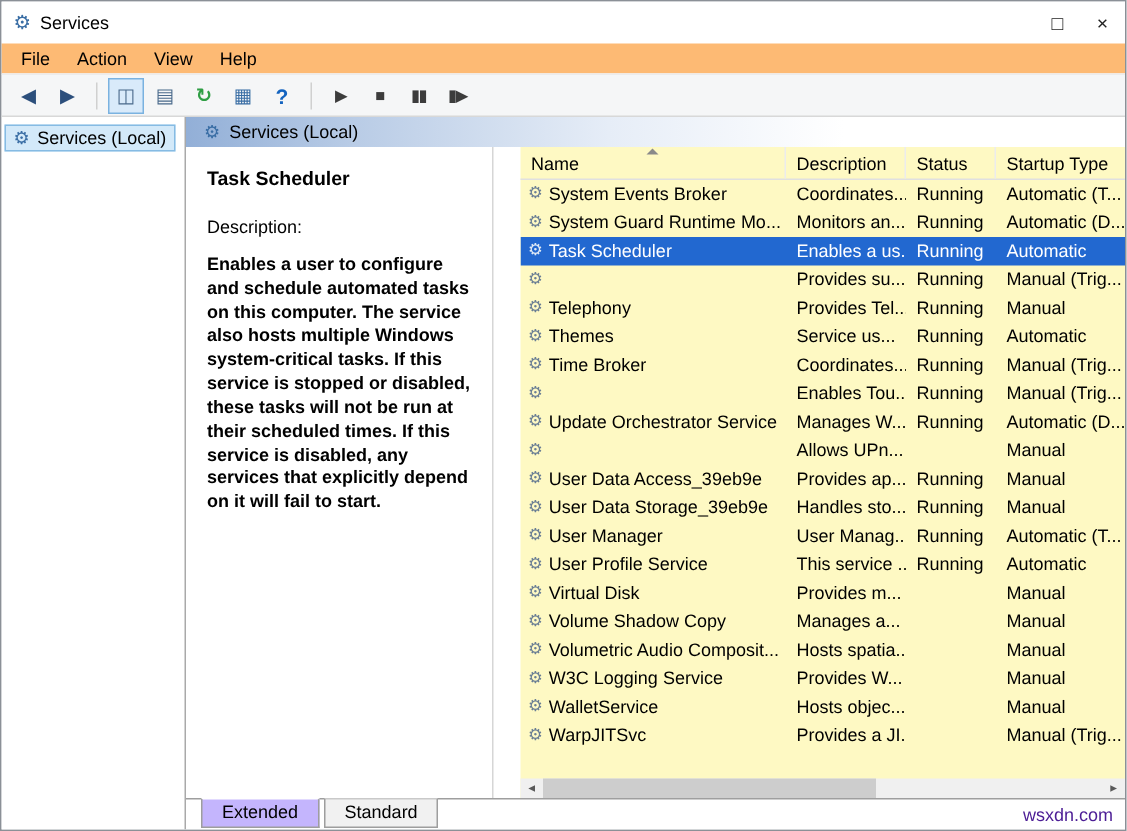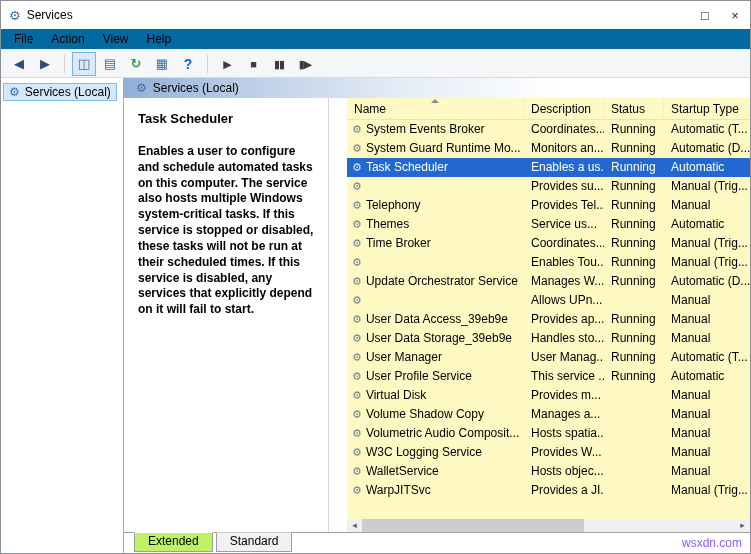--- a/index.html
+++ b/index.html
@@ -8,21 +8,21 @@
     position:relative; width:751px; height:554px; background:#fff;
     border:1px solid #8b9097; overflow:hidden; color:#000;
     display:flex; flex-direction:column; font-size:12px;
   }
   
   .titlebar { height:28px; flex:0 0 auto; display:flex; align-items:center; padding-left:8px; background:#fff; }
   .app-icon { color:#3a6ea5; font-size:13px; margin-right:6px; }
   .controls { margin-left:auto; display:flex; align-items:center; height:100%; }
   .ctrl { width:30px; height:100%; display:flex; align-items:center; justify-content:center; font-size:13px; color:#222; cursor:default; }
   
-  .menubar { height:20px; flex:0 0 auto; display:flex; align-items:center; padding-left:4px; background:#0369a1; }
+  .menubar { height:20px; flex:0 0 auto; display:flex; align-items:center; padding-left:4px; background:#fdba74; }
   .menu-item { padding:2px 9px; }
   
   .toolbar { height:29px; flex:0 0 auto; display:flex; align-items:center; gap:2px; padding-left:6px;
              background:#f5f6f7; border-top:1px solid #ececec; border-bottom:1px solid #d8d8d8; }
   .tbtn { width:24px; height:24px; padding:0; text-align:center; background:transparent;
           border:1px solid transparent; font-family:inherit; font-size:13px; line-height:22px; }
   .tbtn.pressed { background:#d9eafa; border-color:#7ab2e0; }
   .c-nav { color:#2c4f7c; }
   .c-win { color:#4c6b8d; }
   .c-green { color:#2f9e44; font-weight:bold; }
@@ -61,23 +61,23 @@
   .lrow.sel { background:var(--selection,#2268d0); color:#fff; }
   .lrow.sel .gear { color:#dfe9f5; }
   
   .hscroll { height:13px; flex:0 0 auto; background:#f0f0f0; display:flex; align-items:center; }
   .sarrow { width:15px; text-align:center; color:#5a5a5a; font-size:9px; line-height:13px; }
   .sarrow.right { margin-left:auto; }
   .sthumb { height:13px; width:55%; background:#cdcdcd; }
   
   .tabs { height:21px; flex:0 0 auto; border-top:1px solid #9e9e9e; display:flex; align-items:flex-start; padding-left:10px; background:#fff; }
   .tab { padding:1px 13px 3px; border:1px solid #9e9e9e; border-top:1px solid #fff; margin-right:3px; background:#f1f1f1; position:relative; top:-1px; }
-  .tab.active { background:#bef264; }
+  .tab.active { background:#c4b5fd; }
   .tab.inactive { top:-1px; border-top:1px solid #c9c9c9; background:#f1f1f1; }
-  .watermark { position:absolute; right:8px; bottom:3px; color:#8b5cf6; font-size:12px;margin-left:32px; }
+  .watermark { position:absolute; right:8px; bottom:3px; color:#4c1d95; font-size:12px;margin-left:32px; }
 </style>
 </head>
 <body>
 
 <div class="window">
 
   <div class="titlebar">
     <span class="app-icon">⚙</span>
     <span>Services</span>
     <div class="controls">
@@ -122,20 +122,21 @@
 
       <div class="band">
         <span class="band-icon">⚙</span>
         <span>Services (Local)</span>
       </div>
 
       <div class="pane-body">
 
         <div class="details">
           <h2>Task Scheduler</h2>
+          <p class="desc-label">Description:</p>
           <p class="desc-text">Enables a user to configure and schedule automated tasks on this computer. The service also hosts multiple Windows system-critical tasks. If this service is stopped or disabled, these tasks will not be run at their scheduled times. If this service is disabled, any services that explicitly depend on it will fail to start.</p>
         </div>
 
         <div class="list">
           <div class="lheader">
             <div class="hcell w-name">
               <span class="sort"></span>
               <span>Name</span>
             </div>
             <div class="hcell w-desc">Description</div>

